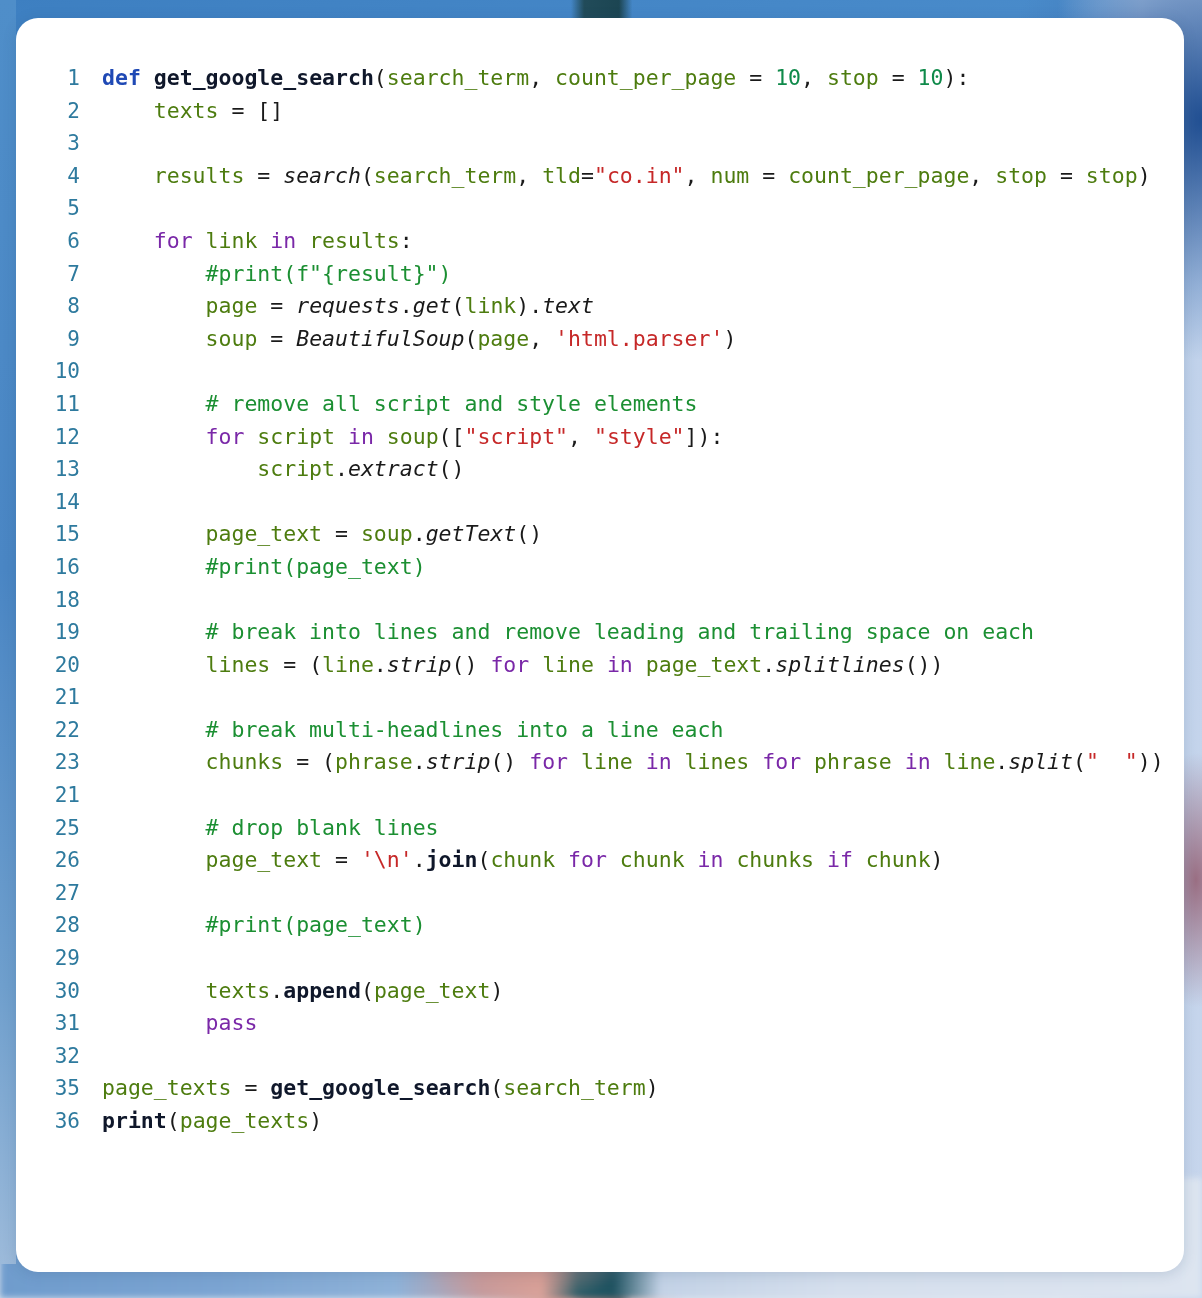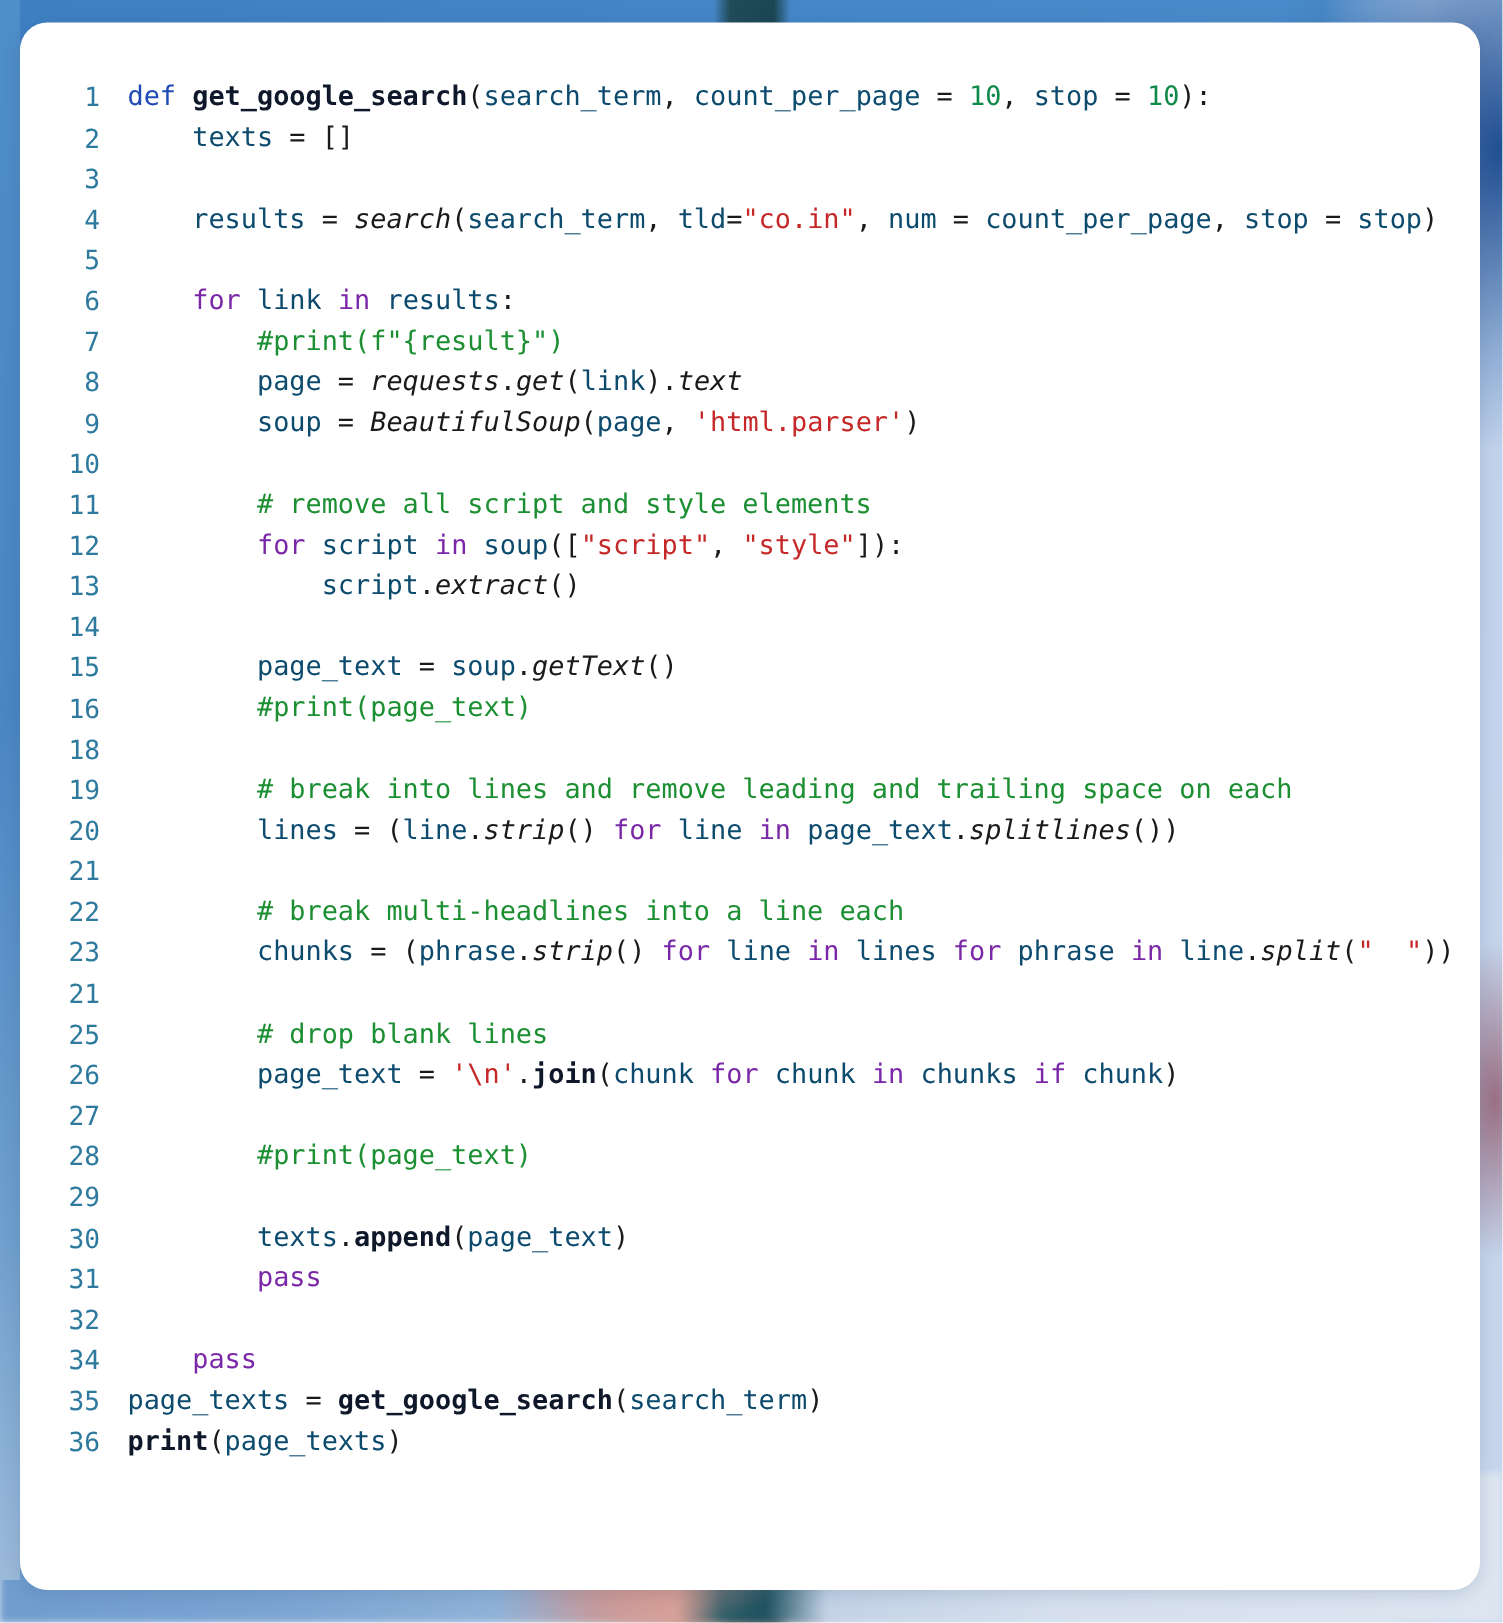--- a/index.html
+++ b/index.html
@@ -93,23 +93,23 @@
   td.code {
     padding: 0;
     white-space: pre;
     vertical-align: top;
     color: #1a1a1a;
     letter-spacing: 0px;
   }
 
   
   .kw   { color: #7a28a8; }            
-  .kw2  { color: #1f49b5; }            
+  .kw2  { color: #1f49b5; font-weight: bold; }            
   .fn   { color: #0f172a; font-weight: bold; }            
-  .var  { color: #0c4a6e; }            
+  .var  { color: #4d7c0f; }            
   .str  { color: #c62828; }            
   .num  { color: #0f8a4a; }            
   .cmt  { color: #1b8f32; }            
   .op   { color: #1a1a1a; }            
   .bi   { color: #1a1a1a; font-style: italic; }            
 </style>
 </head>
 <body>
 
 <div id="backdrop"></div>
@@ -236,24 +236,20 @@
         </tr>
         <tr>
           <td class="ln">31</td>
           <td class="code"><span class="op">        </span><span class="kw">pass</span></td>
         </tr>
         <tr>
           <td class="ln">32</td>
           <td class="code">&nbsp;</td>
         </tr>
         <tr>
-          <td class="ln">34</td>
-          <td class="code"><span class="op">    </span><span class="kw">pass</span></td>
-        </tr>
-        <tr>
           <td class="ln">35</td>
           <td class="code"><span class="var">page_texts</span><span class="op"> = </span><span class="fn">get_google_search</span><span class="op">(</span><span class="var">search_term</span><span class="op">)</span></td>
         </tr>
         <tr>
           <td class="ln">36</td>
           <td class="code"><span class="fn">print</span><span class="op">(</span><span class="var">page_texts</span><span class="op">)</span></td>
         </tr>
       </tbody>
   </table>
 </div>

